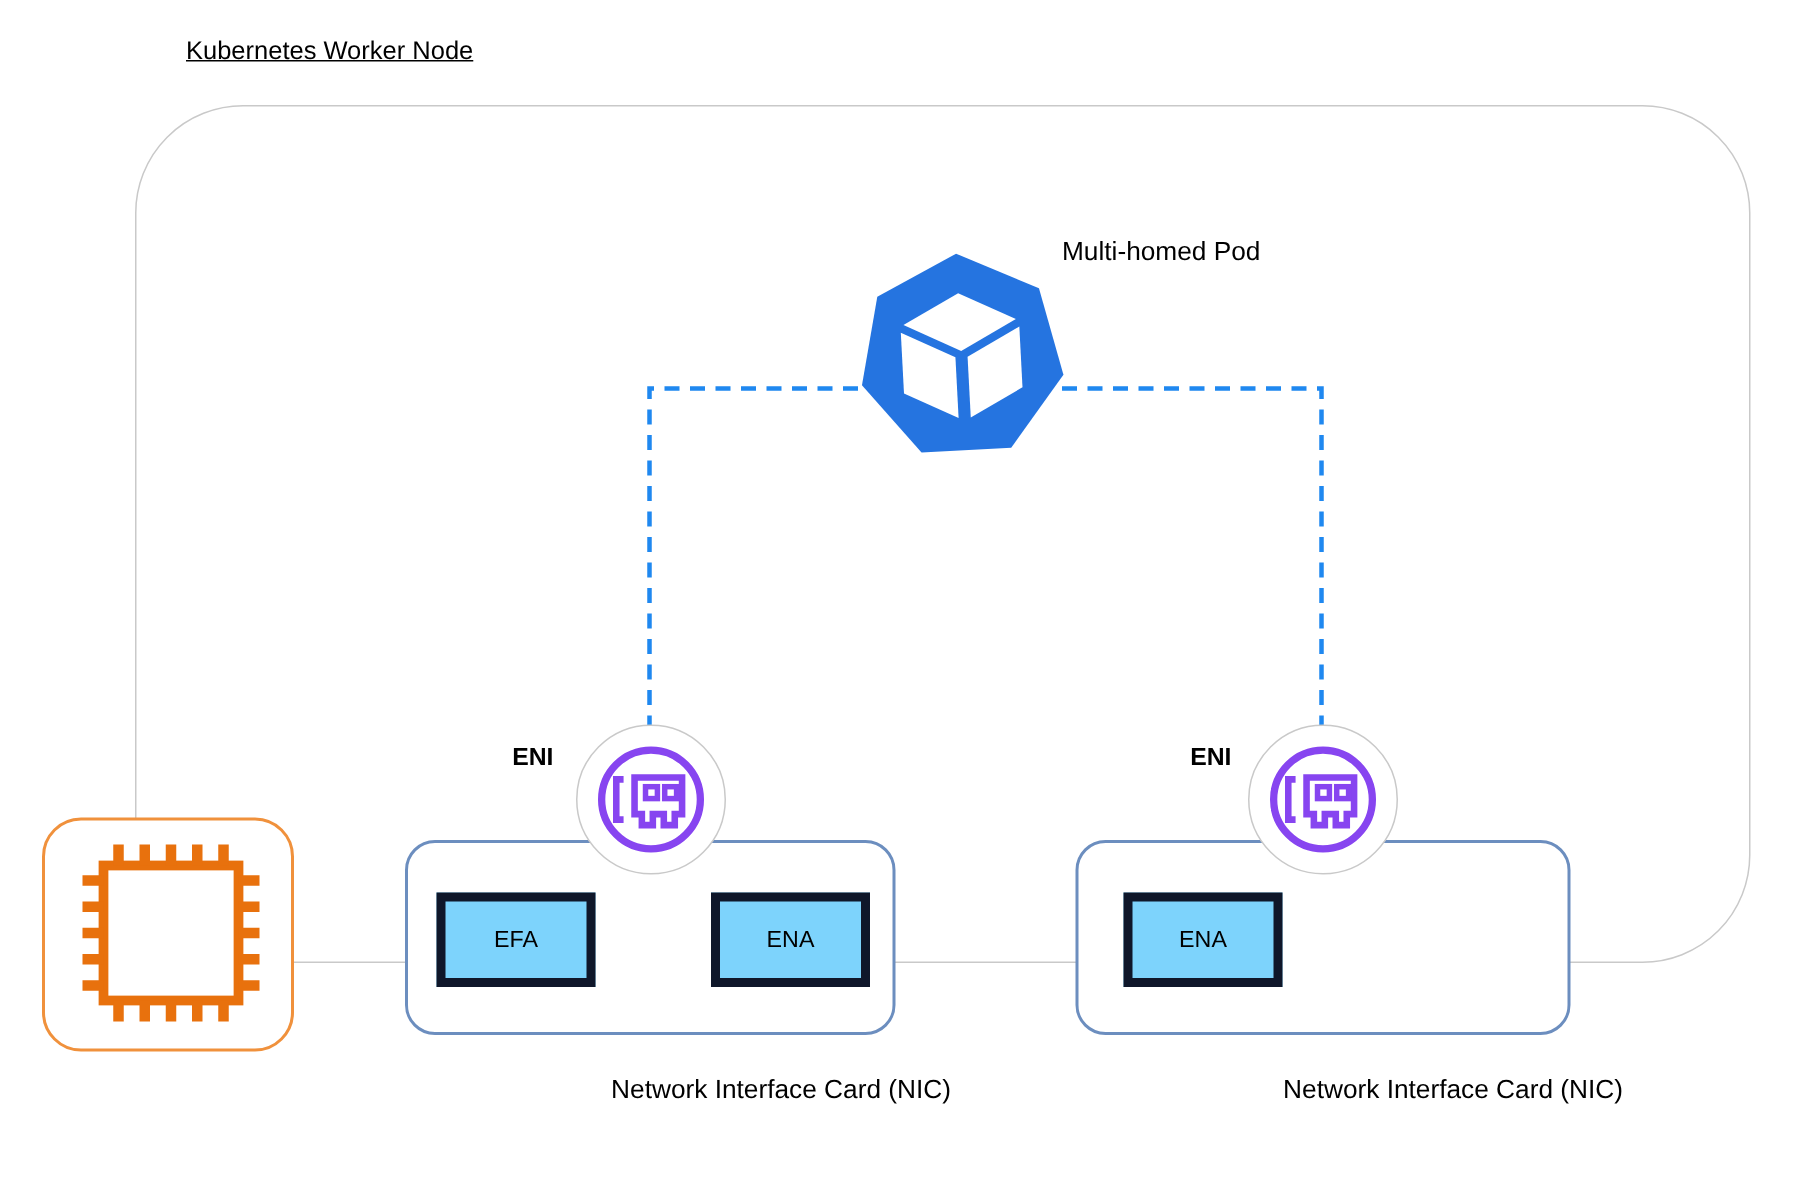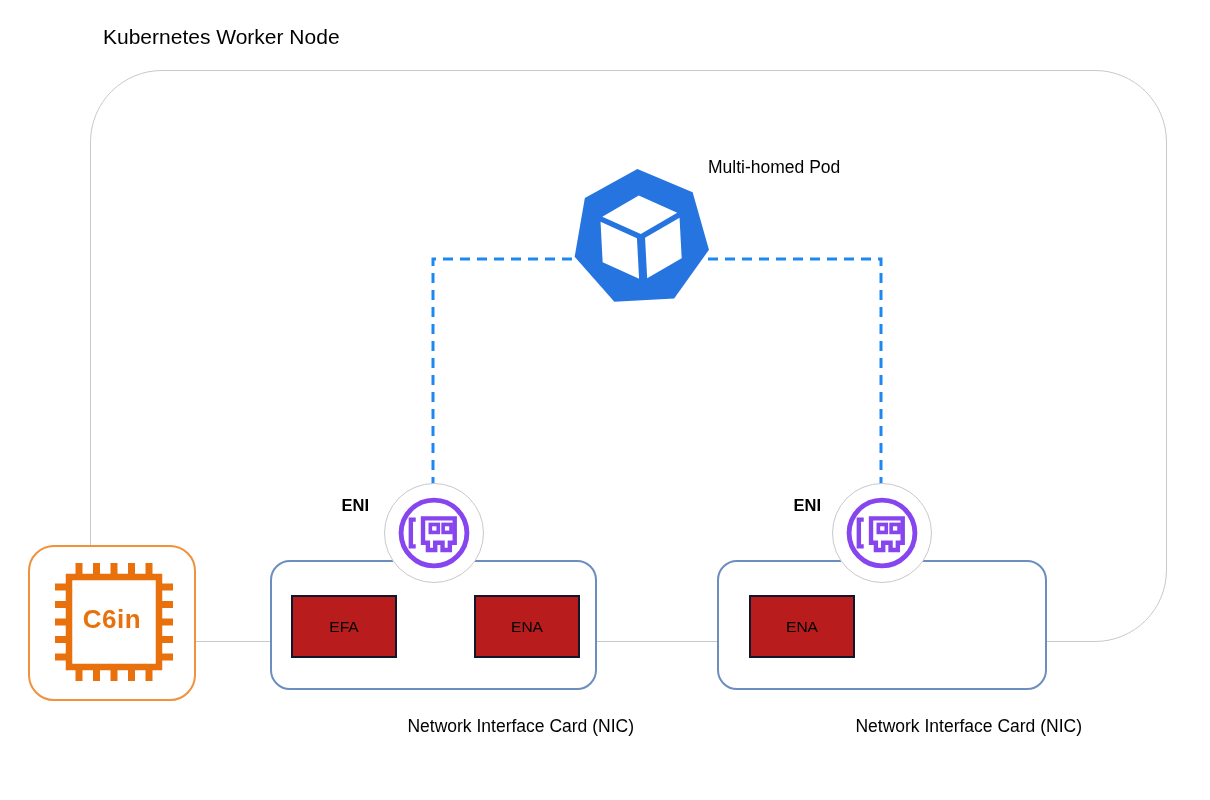--- a/index.html
+++ b/index.html
@@ -5,21 +5,21 @@
   html,body{margin:0;padding:0;background:#ffffff;}
   body{font-family:"Liberation Sans", sans-serif;color:#000;}
   .canvas{position:relative;width:1210px;height:800px;background:#fff;overflow:hidden;}
 
   .node-box{
     position:absolute;left:90px;top:70px;width:1075px;height:570px;
     border:1.5px solid #c9c9c9;border-radius:72px;background:transparent;
   }
   .connectors{position:absolute;left:0;top:0;width:1210px;height:800px;pointer-events:none;}
 
-  .diagram-title{position:absolute;left:103px;top:24px;font-size:21px;line-height:1.2;}
+  .diagram-title{position:absolute;left:124px;top:24px;font-size:17px;line-height:1.2;text-decoration:underline;}
   .pod-label{position:absolute;left:708px;top:157px;font-size:17.5px;}
   .pod-icon{position:absolute;left:570px;top:167px;width:142px;height:142px;}
 
   .eni-circle{
     position:absolute;width:100px;height:100px;border-radius:50%;
     background:#fff;border:1.5px solid #c9c9c9;box-sizing:border-box;
     display:flex;align-items:center;justify-content:center;
   }
   .eni-left{left:384px;top:483px;}
   .eni-right{left:832px;top:483px;}
@@ -27,22 +27,22 @@
   .eni-label-left{left:309px;}
   .eni-label-right{left:761px;}
 
   .nic-box{
     position:absolute;top:560px;height:130px;background:#fff;
     border:2px solid #6c8ebf;border-radius:20px;box-sizing:border-box;
   }
   .nic-left{left:270px;width:327px;}
   .nic-right{left:717px;width:330px;}
   .adapter{
-    position:absolute;width:106px;height:63px;background:#b91c1c;
-    border:2px solid #0f172a;box-sizing:border-box;
+    position:absolute;width:106px;height:63px;background:#7dd3fc;
+    border:6px solid #0f172a;box-sizing:border-box;
     display:flex;align-items:center;justify-content:center;font-size:15.5px;
   }
   .nic-caption{position:absolute;top:716px;width:400px;text-align:right;font-size:17.5px;}
   .nic-caption-left{left:234px;}
   .nic-caption-right{left:682px;}
 
   .chip-card{
     position:absolute;left:28px;top:545px;width:168px;height:156px;background:#fff;
     border:2.5px solid #f0913c;border-radius:26px;box-sizing:border-box;
   }
@@ -107,21 +107,20 @@
         <line x1="25" y1="92.5" x2="39" y2="92.5" stroke-width="7"></line>
         <line x1="25" y1="110" x2="39" y2="110" stroke-width="7"></line>
 
         <line x1="129" y1="40" x2="143" y2="40" stroke-width="7"></line>
         <line x1="129" y1="57.5" x2="143" y2="57.5" stroke-width="7"></line>
         <line x1="129" y1="75" x2="143" y2="75" stroke-width="7"></line>
         <line x1="129" y1="92.5" x2="143" y2="92.5" stroke-width="7"></line>
         <line x1="129" y1="110" x2="143" y2="110" stroke-width="7"></line>
       </g>
     </svg>
-    <div class="chip-label">C6in</div>
   </div>
 
   <div class="eni-circle eni-left">
     <svg width="78" height="78" viewBox="0 0 64 64">
       <g fill="none" stroke="#8745f0">
         <circle cx="32" cy="32" r="27" stroke-width="4"></circle>
         <path d="M17,21 H13 V43 H17" stroke-width="3.6"></path>
         <path d="M23,20 H49 V40 H45 V46 H39 V40 H33 V46 H27 V40 H23 Z" stroke-width="3.6"></path>
         <rect x="29" y="25" width="6.5" height="6.5" stroke-width="3"></rect>
         <rect x="39.5" y="25" width="6.5" height="6.5" stroke-width="3"></rect>

